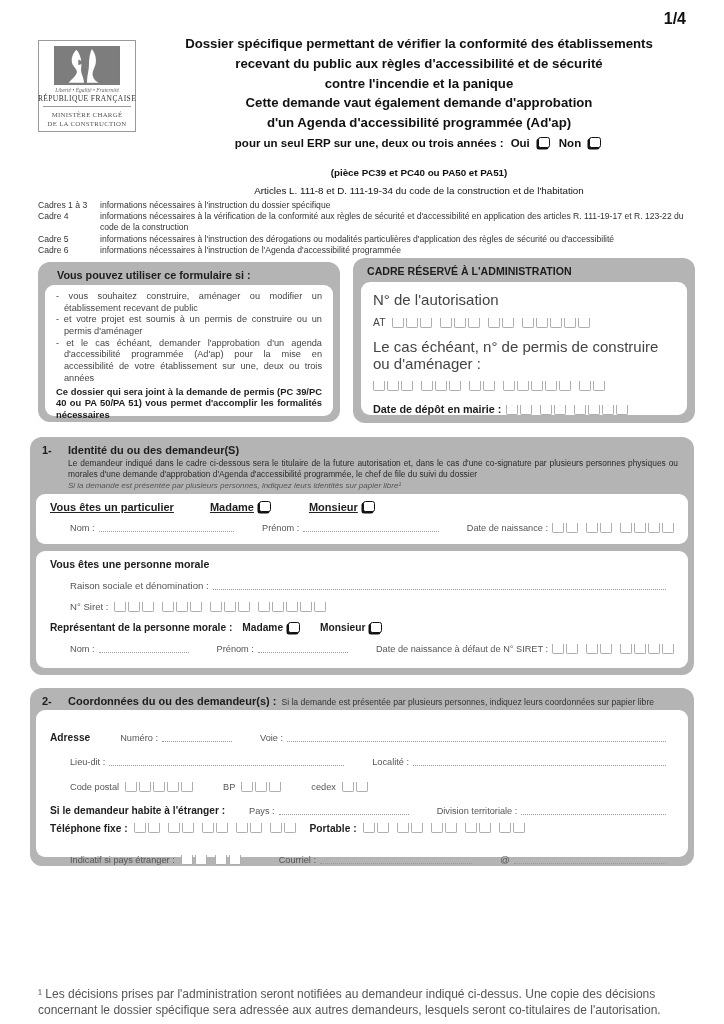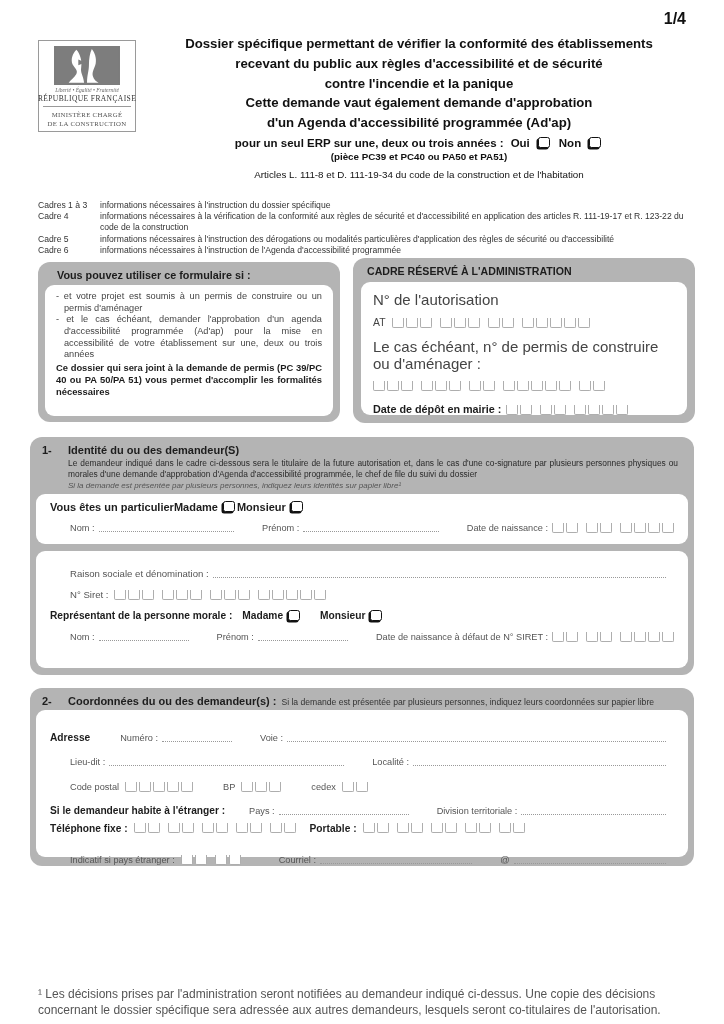--- a/index.html
+++ b/index.html
@@ -15,21 +15,21 @@
   .marianne svg { display:block; width:100%; height:100%; }
   .motto { font-family:"Liberation Serif", serif; font-style:italic; font-size:5.5px; color:#666; margin-top:2px; white-space:nowrap; }
   .republique { font-family:"Liberation Serif", serif; font-size:7.5px; letter-spacing:.4px; color:#333; margin-top:1px; white-space:nowrap; }
   .logo-divider { width:100%; border-top:1px solid #9a9a9a; margin:3px 0 3px; }
   .ministry { font-family:"Liberation Serif", serif; font-size:6.8px; letter-spacing:.3px; color:#555; text-align:center; line-height:1.35; }
 
   
   .title-block { position:absolute; left:138px; top:34px; width:562px; text-align:center; }
   .title-line { font-size:13.2px; font-weight:bold; color:#111; line-height:1.5; }
   .erp-line { margin-top:4px; font-size:11.5px; font-weight:bold; color:#111; display:flex; justify-content:center; align-items:center; gap:7px; }
-  .piece-line { font-size:9.8px; font-weight:bold; color:#111; margin-top:2px; }
+  .piece-line { font-size:9.8px; font-weight:bold; color:#111; margin-top:18px; }
   .articles-line { font-size:9.8px; font-weight:normal; color:#111; margin-top:7px; }
 
   
   .cb { display:inline-block; width:12px; height:11px; border:1.7px solid #111; border-radius:2.5px; background:#fff; box-shadow:-1.5px 1.5px 0 0 #111; margin:0 2px 0 1px; vertical-align:middle; }
 
   
   .cadres { position:absolute; left:38px; top:200px; width:662px; font-size:8.6px; color:#333; line-height:1.3; }
   .cadre-row { display:flex; }
   .cadre-label { width:62px; flex:0 0 62px; }
   .cadre-text { flex:1; }
@@ -149,20 +149,21 @@
     </div>
     <div class="cadre-row">
       <span class="cadre-label">Cadre 6</span>
       <span class="cadre-text">informations nécessaires à l'instruction de l'Agenda d'accessibilité programmée</span>
     </div>
   </div>
 
   <div class="graybox use-box">
     <div class="gb-title">Vous pouvez utiliser ce formulaire si :</div>
     <div class="whitebox use-inner">
+      <div class="bullet">vous souhaitez construire, aménager ou modifier un établissement recevant de public</div>
       <div class="bullet">et votre projet est soumis à un permis de construire ou un permis d'aménager</div>
       <div class="bullet">et le cas échéant, demander l'approbation d'un agenda d'accessibilité programmée (Ad'ap) pour la mise en accessibilité de votre établissement sur une, deux ou trois années</div>
       <div class="use-note">Ce dossier qui sera joint à la demande de permis (PC 39/PC 40 ou PA 50/PA 51) vous permet d'accomplir les formalités nécessaires</div>
     </div>
   </div>
 
   <div class="graybox admin-box">
     <div class="gb-title">CADRE RÉSERVÉ À L'ADMINISTRATION</div>
     <div class="whitebox admin-inner">
       <div class="admin-label">N° de l'autorisation</div>
@@ -246,21 +247,21 @@
 
   <div class="graybox section section1">
     <div class="section-head">
       <span class="sec-num">1-</span>
       <span class="sec-title">Identité du ou des demandeur(S)</span>
     </div>
     <div class="sec-desc">Le demandeur indiqué dans le cadre ci-dessous sera le titulaire de la future autorisation et, dans le cas d'une co-signature par plusieurs personnes physiques ou morales d'une demande d'approbation d'Agenda d'accessibilité programmée, le chef de file du suivi du dossier</div>
     <div class="sec-italic">Si la demande est présentée par plusieurs personnes, indiquez leurs identités sur papier libre¹</div>
 
     <div class="whitebox box-a">
-      <div class="box-row" style="">
+      <div class="box-row" style="gap:36px;text-decoration:underline;">
         <span class="wb-title">Vous êtes un  particulier</span>
         <span class="gender">
           <span>Madame</span>
           <span class="cb"></span>
         </span>
         <span class="gender">
           <span>Monsieur</span>
           <span class="cb"></span>
         </span>
       </div>
@@ -283,20 +284,21 @@
               <span class="cell"></span>
               <span class="cell"></span>
               <span class="cell"></span>
               <span class="cell"></span>
             </span>
           </span>
       </div>
     </div>
 
     <div class="whitebox box-b">
+      <div class="wb-title" style="font-size:10.6px;">Vous êtes une personne morale</div>
       <div class="field-row">
         <span class="lbl" style="font-size:9.6px;">Raison sociale et dénomination :</span>
         <span class="dots"></span>
       </div>
       <div class="field-row">
         <span class="lbl" style="font-size:9.6px;">N° Siret :</span>
         <span class="cells" style="margin-left:5px;">
             <span class="cellgroup">
               <span class="cell"></span>
               <span class="cell"></span>

